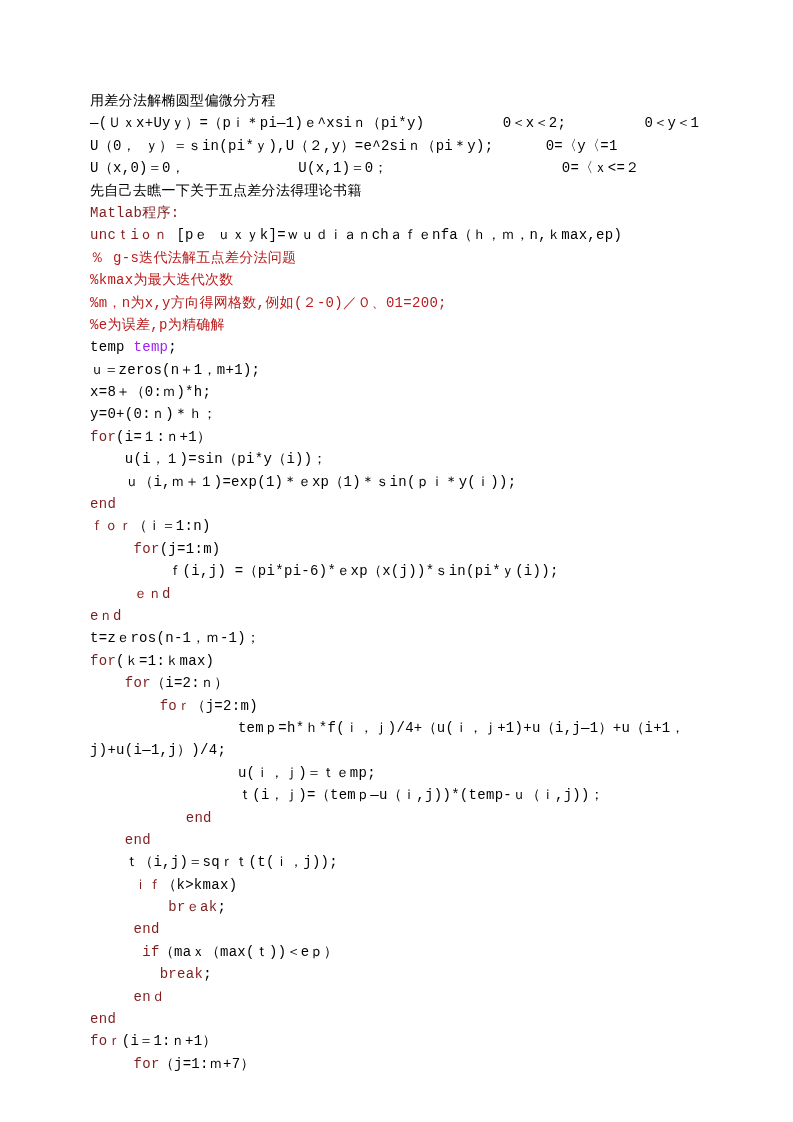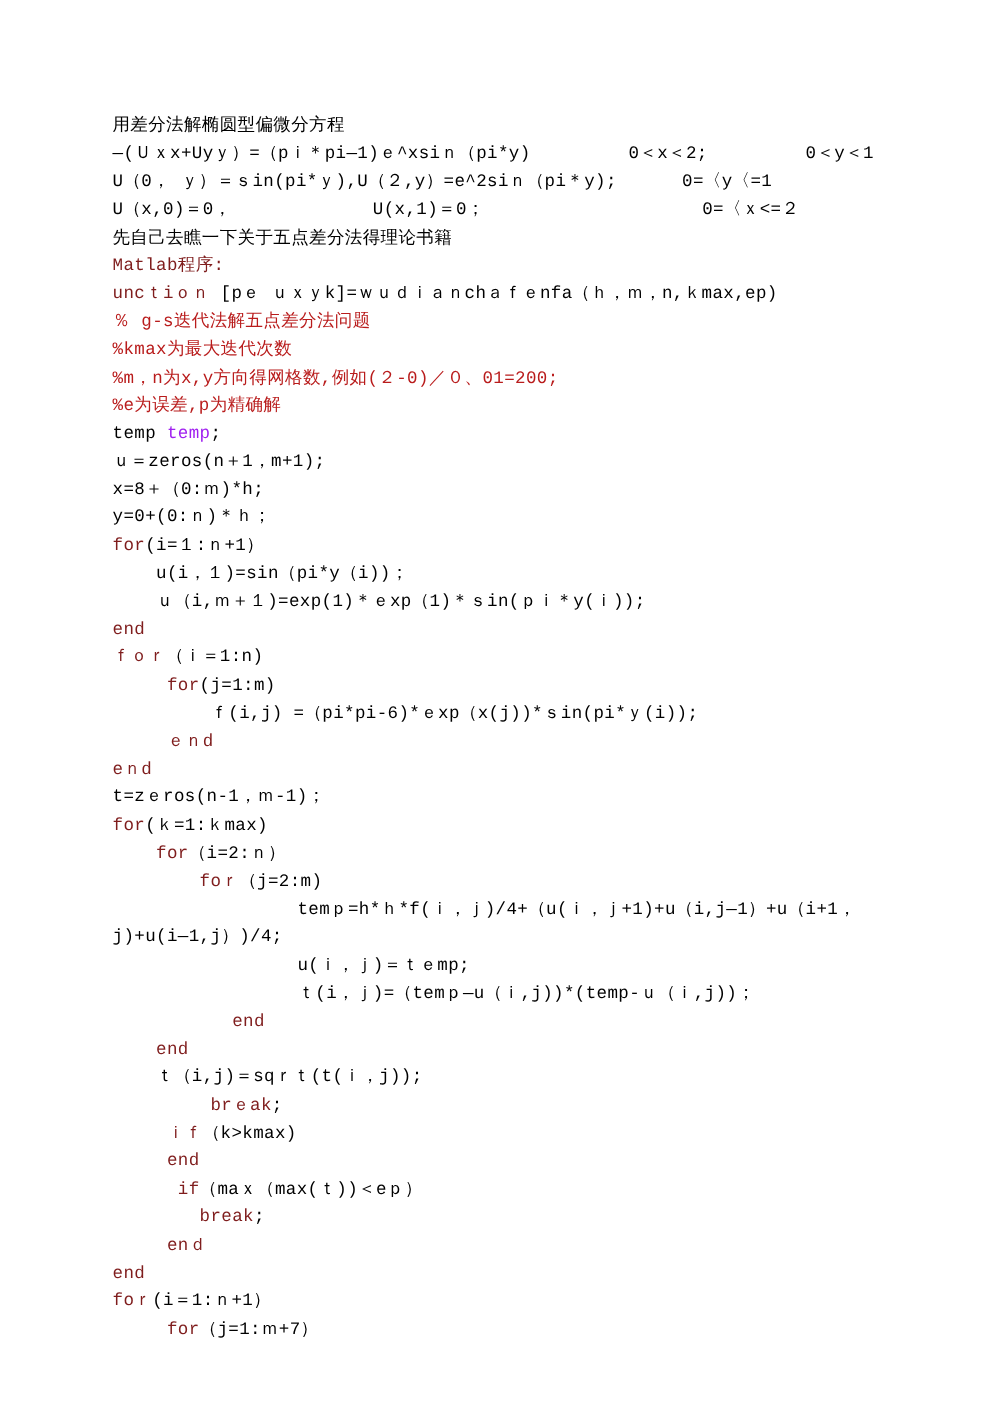--- a/index.html
+++ b/index.html
@@ -60,22 +60,22 @@
     <div class="line"><span class="blue">for</span><span class="black">(ｋ=1:ｋmax)</span></div>
     <div class="line"><span class="black">    </span><span class="blue">for</span><span class="black">（i=2:ｎ）</span></div>
     <div class="line"><span class="black">        </span><span class="blue">foｒ</span><span class="black">（j=2:m)</span></div>
     <div class="line"><span class="black">                 temｐ=h*ｈ*f(ｉ，ｊ)/4+（u(ｉ，ｊ+1)+u（i,j—1）+u（i+1，</span></div>
     <div class="line"><span class="black">j)+u(i—1,j）)/4;</span></div>
     <div class="line"><span class="black">                 u(ｉ，ｊ)＝ｔｅmp;</span></div>
     <div class="line"><span class="black">                 ｔ(i，ｊ)=（temｐ—u（ｉ,j))*(temp-ｕ（ｉ,j))；</span></div>
     <div class="line"><span class="black">           </span><span class="blue">end</span></div>
     <div class="line"><span class="black">    </span><span class="blue">end</span></div>
     <div class="line"><span class="black">    ｔ（i,j)＝sqｒｔ(t(ｉ，j));</span></div>
+    <div class="line"><span class="black">     </span><span class="blue">ｉｆ</span><span class="black">（k&gt;kmax)</span></div>
     <div class="line"><span class="black">         </span><span class="blue">brｅak</span><span class="black">;</span></div>
-    <div class="line"><span class="black">     </span><span class="blue">ｉｆ</span><span class="black">（k&gt;kmax)</span></div>
     <div class="line"><span class="black">     </span><span class="blue">end</span></div>
     <div class="line"><span class="black">      </span><span class="blue">if</span><span class="black">（maｘ（max(ｔ))＜eｐ）</span></div>
     <div class="line"><span class="black">        </span><span class="blue">break</span><span class="black">;</span></div>
     <div class="line"><span class="black">     </span><span class="blue">enｄ</span></div>
     <div class="line"><span class="blue">end</span></div>
     <div class="line"><span class="blue">foｒ</span><span class="black">(i＝1:ｎ+1）</span></div>
     <div class="line"><span class="black">     </span><span class="blue">for</span><span class="black">（j=1:ｍ+7）</span></div>
   </div>
 
 </body></html>

